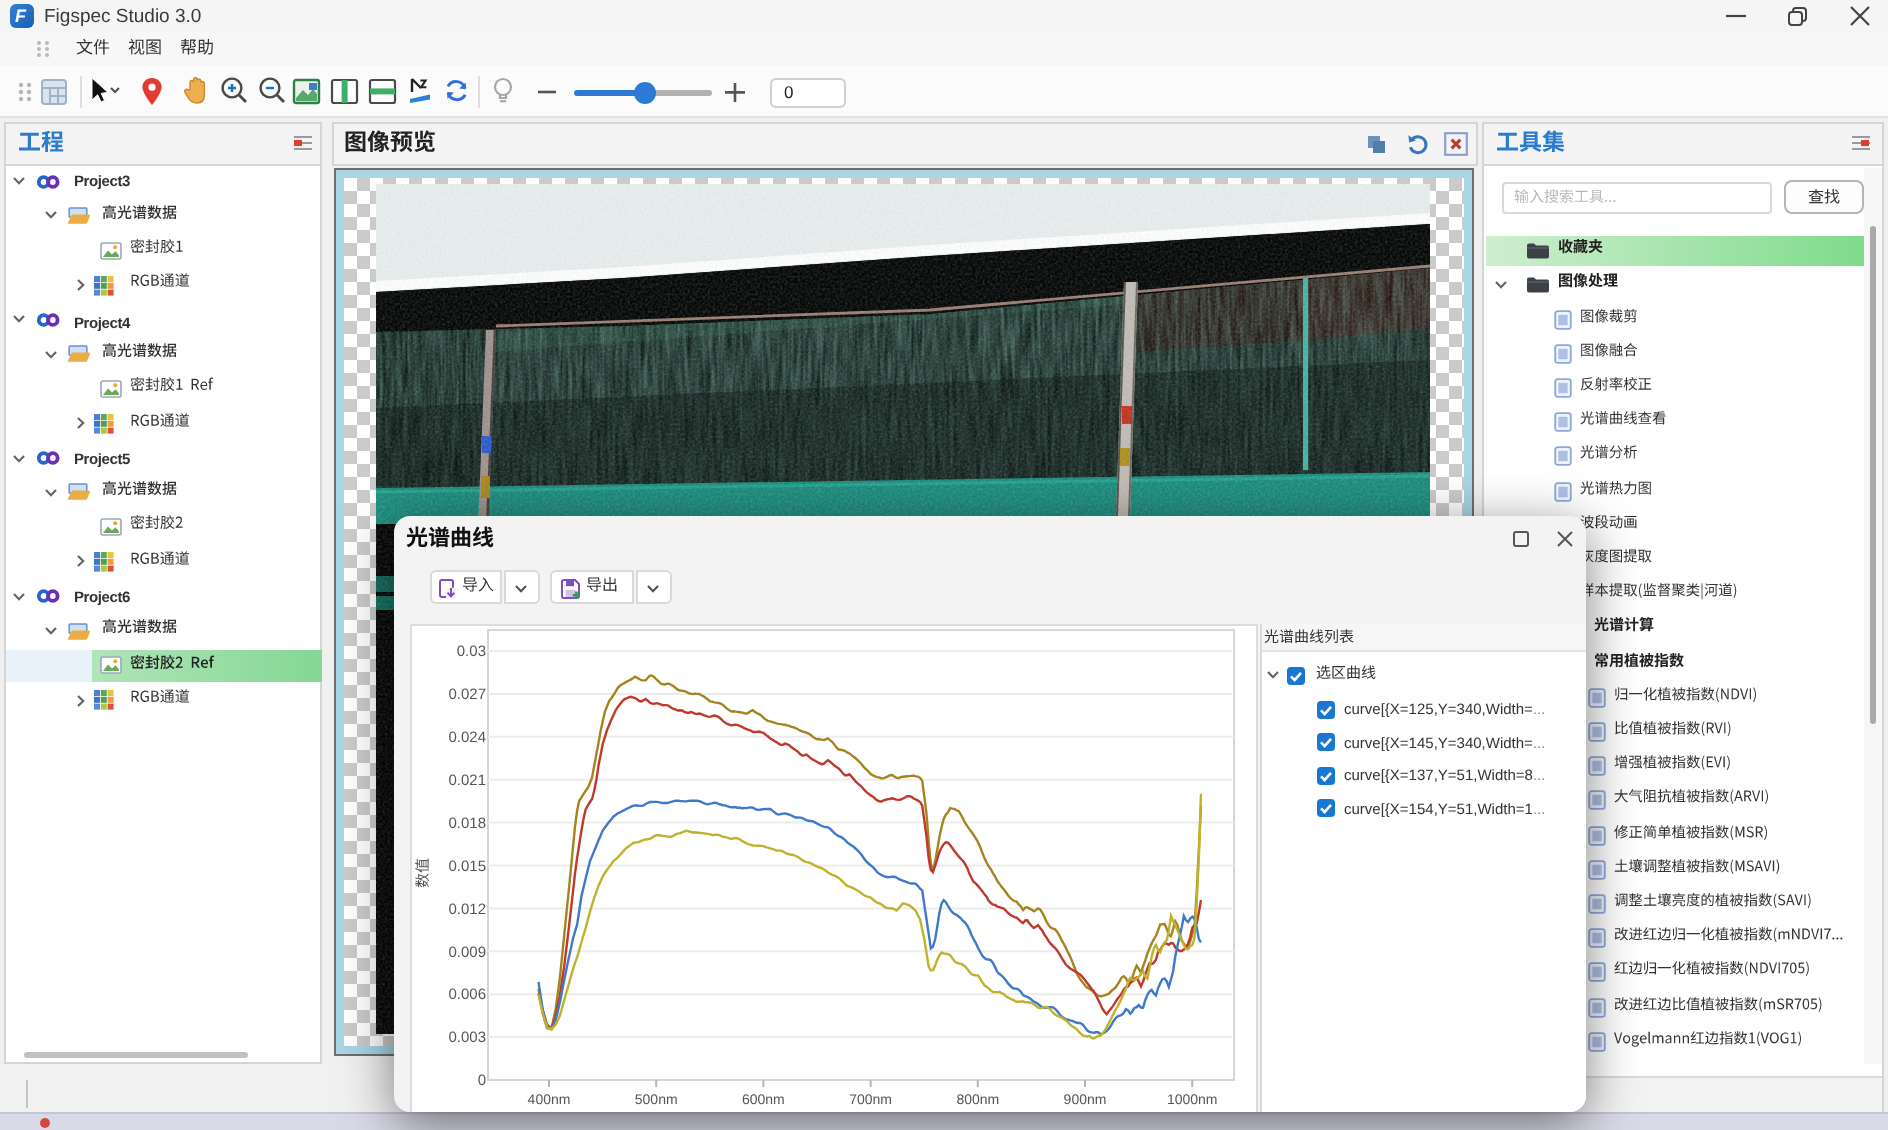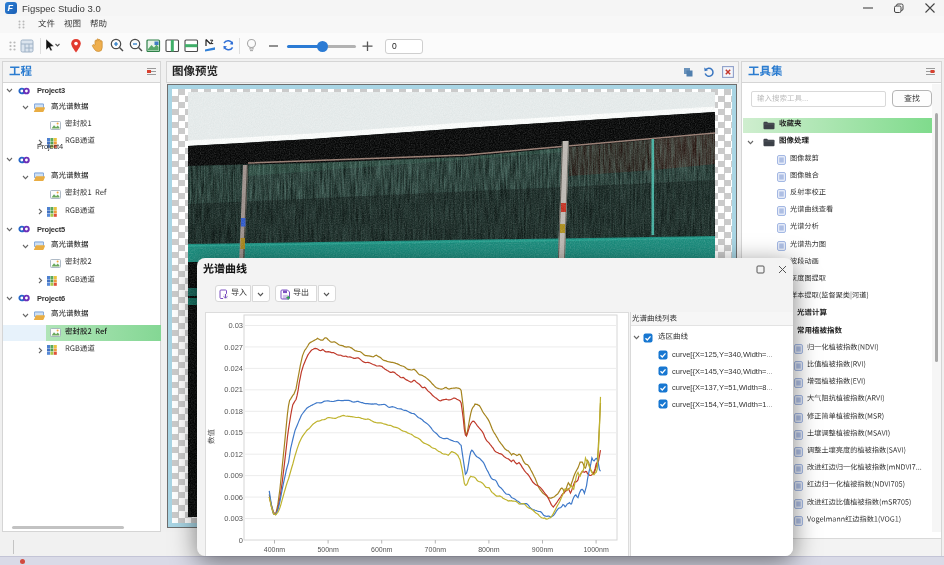--- a/index.html
+++ b/index.html
@@ -193,21 +193,21 @@
         <path transform="translate(0,5.9)" fill="#333" d="M1.4 -2.9V-4.9H2.4C3.2 -4.9 3.7 -4.7 3.7 -4.0C3.7 -3.2 3.2 -2.9 2.4 -2.9ZM3.8 0.0H4.6L3.2 -2.4C3.9 -2.6 4.4 -3.1 4.4 -4.0C4.4 -5.1 3.6 -5.5 2.5 -5.5H0.8V0.0H1.4V-2.3H2.4Z M7.7 0.1C8.4 0.1 9.0 -0.2 9.4 -0.5V-2.9H7.6V-2.3H8.7V-0.8C8.5 -0.6 8.1 -0.5 7.7 -0.5C6.6 -0.5 5.9 -1.4 5.9 -2.8C5.9 -4.1 6.6 -5.0 7.7 -5.0C8.3 -5.0 8.6 -4.8 8.9 -4.5L9.3 -4.9C9.0 -5.2 8.5 -5.6 7.7 -5.6C6.3 -5.6 5.2 -4.5 5.2 -2.7C5.2 -1.0 6.2 0.1 7.7 0.1Z M10.7 0.0H12.4C13.7 0.0 14.5 -0.5 14.5 -1.6C14.5 -2.4 14.1 -2.8 13.4 -2.9V-3.0C13.9 -3.1 14.2 -3.6 14.2 -4.2C14.2 -5.1 13.4 -5.5 12.3 -5.5H10.7ZM11.4 -3.2V-5.0H12.2C13.1 -5.0 13.5 -4.7 13.5 -4.1C13.5 -3.5 13.1 -3.2 12.2 -3.2ZM11.4 -0.6V-2.6H12.3C13.3 -2.6 13.8 -2.3 13.8 -1.6C13.8 -0.9 13.3 -0.6 12.3 -0.6Z M15.3 -5.7C15.8 -5.3 16.4 -4.7 16.6 -4.4L17.0 -4.8C16.8 -5.1 16.2 -5.6 15.7 -6.0ZM16.8 -3.5H15.2V-3.0H16.2V-0.8C15.9 -0.7 15.5 -0.4 15.2 0.1L15.5 0.5C15.9 0.0 16.3 -0.4 16.5 -0.4C16.7 -0.4 16.9 -0.2 17.2 0.0C17.8 0.3 18.4 0.4 19.3 0.4C20.1 0.4 21.4 0.4 22.0 0.4C22.0 0.2 22.1 -0.1 22.1 -0.2C21.4 -0.1 20.2 -0.1 19.3 -0.1C18.5 -0.1 17.9 -0.1 17.4 -0.4C17.1 -0.6 16.9 -0.7 16.8 -0.8ZM17.6 -6.0V-5.6H20.8C20.5 -5.3 20.1 -5.1 19.7 -4.9C19.3 -5.1 18.9 -5.3 18.6 -5.4L18.2 -5.1C18.7 -4.9 19.3 -4.6 19.7 -4.4H17.6V-0.5H18.1V-1.8H19.4V-0.6H19.9V-1.8H21.2V-1.1C21.2 -1.0 21.2 -1.0 21.1 -1.0C21.0 -1.0 20.7 -1.0 20.3 -1.0C20.4 -0.8 20.4 -0.7 20.5 -0.5C21.0 -0.5 21.3 -0.5 21.5 -0.6C21.7 -0.7 21.7 -0.8 21.7 -1.1V-4.4H20.8C20.6 -4.5 20.4 -4.6 20.2 -4.7C20.8 -5.0 21.3 -5.4 21.7 -5.8L21.4 -6.1L21.3 -6.0ZM21.2 -4.0V-3.3H19.9V-4.0ZM18.1 -2.9H19.4V-2.2H18.1ZM18.1 -3.3V-4.0H19.4V-3.3ZM21.2 -2.9V-2.2H19.9V-2.9Z M22.8 -5.7C23.2 -5.4 23.7 -4.8 23.9 -4.5L24.4 -4.8C24.2 -5.1 23.7 -5.6 23.3 -6.0ZM25.8 -2.8H28.3V-2.1H25.8ZM25.8 -1.7H28.3V-1.1H25.8ZM25.8 -3.8H28.3V-3.2H25.8ZM25.2 -4.2V-0.7H28.8V-4.2H27.0C27.1 -4.4 27.2 -4.6 27.3 -4.8H29.5V-5.3H28.1C28.2 -5.6 28.4 -5.9 28.6 -6.1L28.1 -6.3C27.9 -6.0 27.7 -5.6 27.5 -5.3H26.1L26.5 -5.5C26.4 -5.7 26.1 -6.1 25.9 -6.3L25.5 -6.1C25.7 -5.9 25.9 -5.5 26.0 -5.3H24.7V-4.8H26.7C26.6 -4.6 26.6 -4.4 26.5 -4.2ZM24.3 -3.6H22.7V-3.1H23.8V-0.8C23.4 -0.6 23.1 -0.3 22.7 0.1L23.0 0.5C23.4 0.0 23.8 -0.4 24.1 -0.4C24.2 -0.4 24.5 -0.1 24.8 0.1C25.3 0.3 26.0 0.4 26.8 0.4C27.6 0.4 28.9 0.4 29.4 0.3C29.4 0.2 29.5 -0.1 29.6 -0.2C28.8 -0.1 27.7 -0.1 26.9 -0.1C26.0 -0.1 25.4 -0.1 24.9 -0.4C24.6 -0.5 24.5 -0.7 24.3 -0.8Z"></path>
       </svg>
     </div>
 <svg class="abs" style="left:6px;top:157.3px" width="7" height="5">
       <path d="M1 1 L3.5 3.6 L6 1" fill="none" stroke="#666" stroke-width="1.1"></path>
     </svg>
 <svg class="abs" style="left:18px;top:155.8px" width="13" height="8">
       <circle cx="3.8" cy="4" r="2.4" fill="none" stroke="#2566c8" stroke-width="1.9"></circle>
       <circle cx="8.4" cy="4" r="2.4" fill="none" stroke="#6b2fb8" stroke-width="1.9"></circle>
     </svg>
-<div class="abs" style="left:37px;top:142px;font-size:7.5px;font-weight:normal;color:#333;letter-spacing:-0.2px">Project4</div>
+<div class="abs" style="left:37px;top:157px;font-size:7.5px;font-weight:bold;color:#333;letter-spacing:-0.2px">Project4</div>
 <svg class="abs" style="left:22px;top:174.6px" width="7" height="5">
       <path d="M1 1 L3.5 3.6 L6 1" fill="none" stroke="#666" stroke-width="1.1"></path>
     </svg>
 <svg class="abs" style="left:33px;top:172.1px" width="12" height="10">
       <rect x="1.2" y="0.6" width="9.6" height="5.4" rx="0.8" fill="#6b97d6"></rect>
       <rect x="2" y="1.4" width="8" height="3.8" fill="#cfe0f2"></rect>
       <path d="M0.8 8.9 L2.6 4.9 Q2.8 4.3 3.5 4.3 L11.2 4.3 Q12.2 4.3 11.9 5.2 L10.7 8.3 Q10.5 8.9 9.8 8.9 Z" fill="#e9ad43"></path>
     </svg>
 <div class="abs" style="left:51px;top:171.9px">
       <svg width="37.5" height="8.6" style="overflow:visible">

